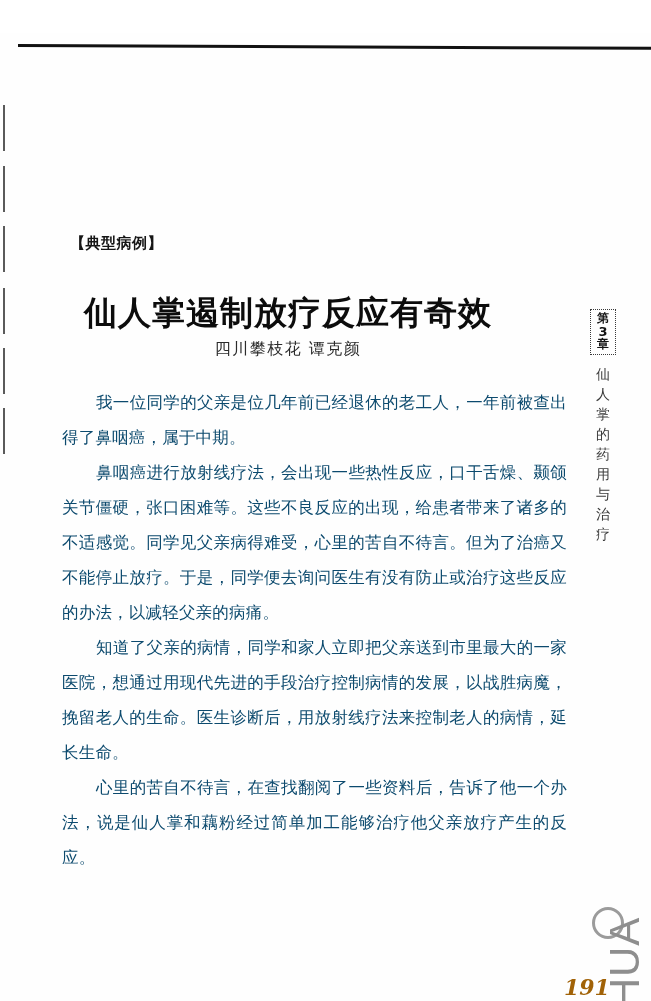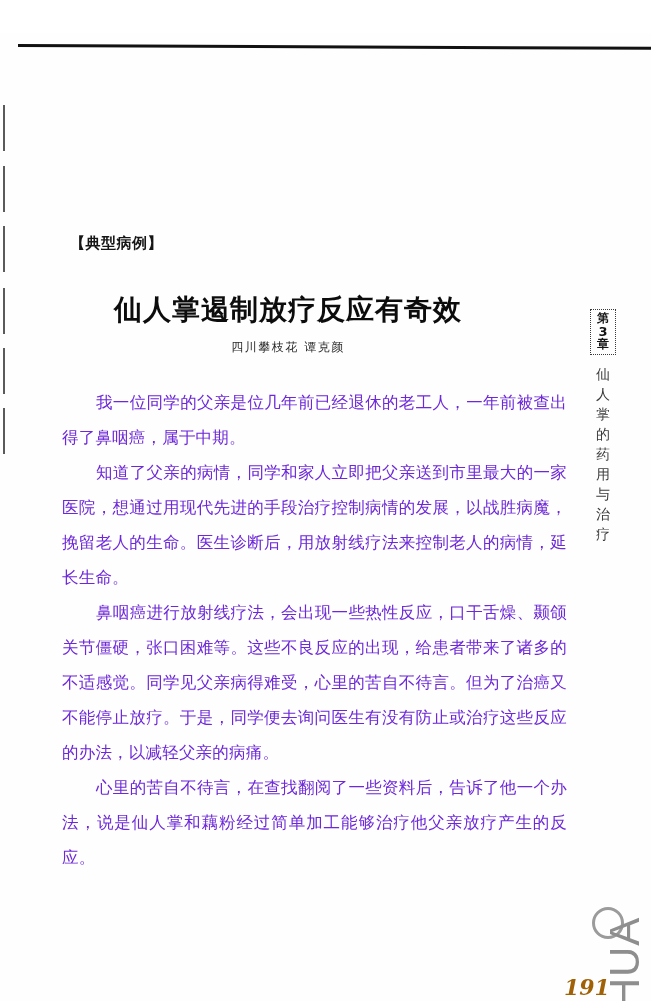--- a/index.html
+++ b/index.html
@@ -53,54 +53,54 @@
   }
 
   
   .article-title {
     position: absolute;
     left: 0;
     top: 258px;
     width: 576px;
     text-align: center;
     font-family: "DejaVu Sans", sans-serif;
-    font-size: 28px;
+    font-size: 33px;
     font-weight: bold;
     letter-spacing: 1px;
     color: #0c0c0c;
     white-space: nowrap;
   }
 
   
   .article-byline {
     position: absolute;
     left: 0;
     top: 306px;
     width: 576px;
     text-align: center;
     font-family: "DejaVu Sans", sans-serif;
-    font-size: 12px;
+    font-size: 16px;
     letter-spacing: 1.5px;
     color: #2b2b2b;
     white-space: nowrap;
   }
 
   
   .body-text {
     position: absolute;
     left: 62px;
     top: 352px;
     width: 505px;
   }
   .para {
     margin: 0 0 0 0;
     font-family: "DejaVu Sans", sans-serif;
     font-size: 16.5px;
     line-height: 35px;
-    color: #6d28d9;
+    color: #0c4a6e;
     text-align: justify;
     text-align-last: left;
     text-indent: 34px;
     letter-spacing: 0.2px;
     word-break: break-all;
   }
 
   
   .chapter-tab {
     position: absolute;
@@ -199,22 +199,22 @@
   </div>
 
   <div class="section-label">【典型病例】</div>
 
   <div class="article-title">仙人掌遏制放疗反应有奇效</div>
 
   <div class="article-byline">四川攀枝花  谭克颜</div>
 
   <div class="body-text">
     <p class="para">我一位同学的父亲是位几年前已经退休的老工人，一年前被查出得了鼻咽癌，属于中期。</p>
+    <p class="para">鼻咽癌进行放射线疗法，会出现一些热性反应，口干舌燥、颞颌关节僵硬，张口困难等。这些不良反应的出现，给患者带来了诸多的不适感觉。同学见父亲病得难受，心里的苦自不待言。但为了治癌又不能停止放疗。于是，同学便去询问医生有没有防止或治疗这些反应的办法，以减轻父亲的病痛。</p>
     <p class="para">知道了父亲的病情，同学和家人立即把父亲送到市里最大的一家医院，想通过用现代先进的手段治疗控制病情的发展，以战胜病魔，挽留老人的生命。医生诊断后，用放射线疗法来控制老人的病情，延长生命。</p>
-    <p class="para">鼻咽癌进行放射线疗法，会出现一些热性反应，口干舌燥、颞颌关节僵硬，张口困难等。这些不良反应的出现，给患者带来了诸多的不适感觉。同学见父亲病得难受，心里的苦自不待言。但为了治癌又不能停止放疗。于是，同学便去询问医生有没有防止或治疗这些反应的办法，以减轻父亲的病痛。</p>
     <p class="para">心里的苦自不待言，在查找翻阅了一些资料后，告诉了他一个办法，说是仙人掌和藕粉经过简单加工能够治疗他父亲放疗产生的反应。</p>
   </div>
 
   <div class="chapter-tab">
     <div class="chapter-num-box">
       <span>第</span>
       <span class="num">3</span>
       <span>章</span>
     </div>
     <div class="chapter-vertical">

